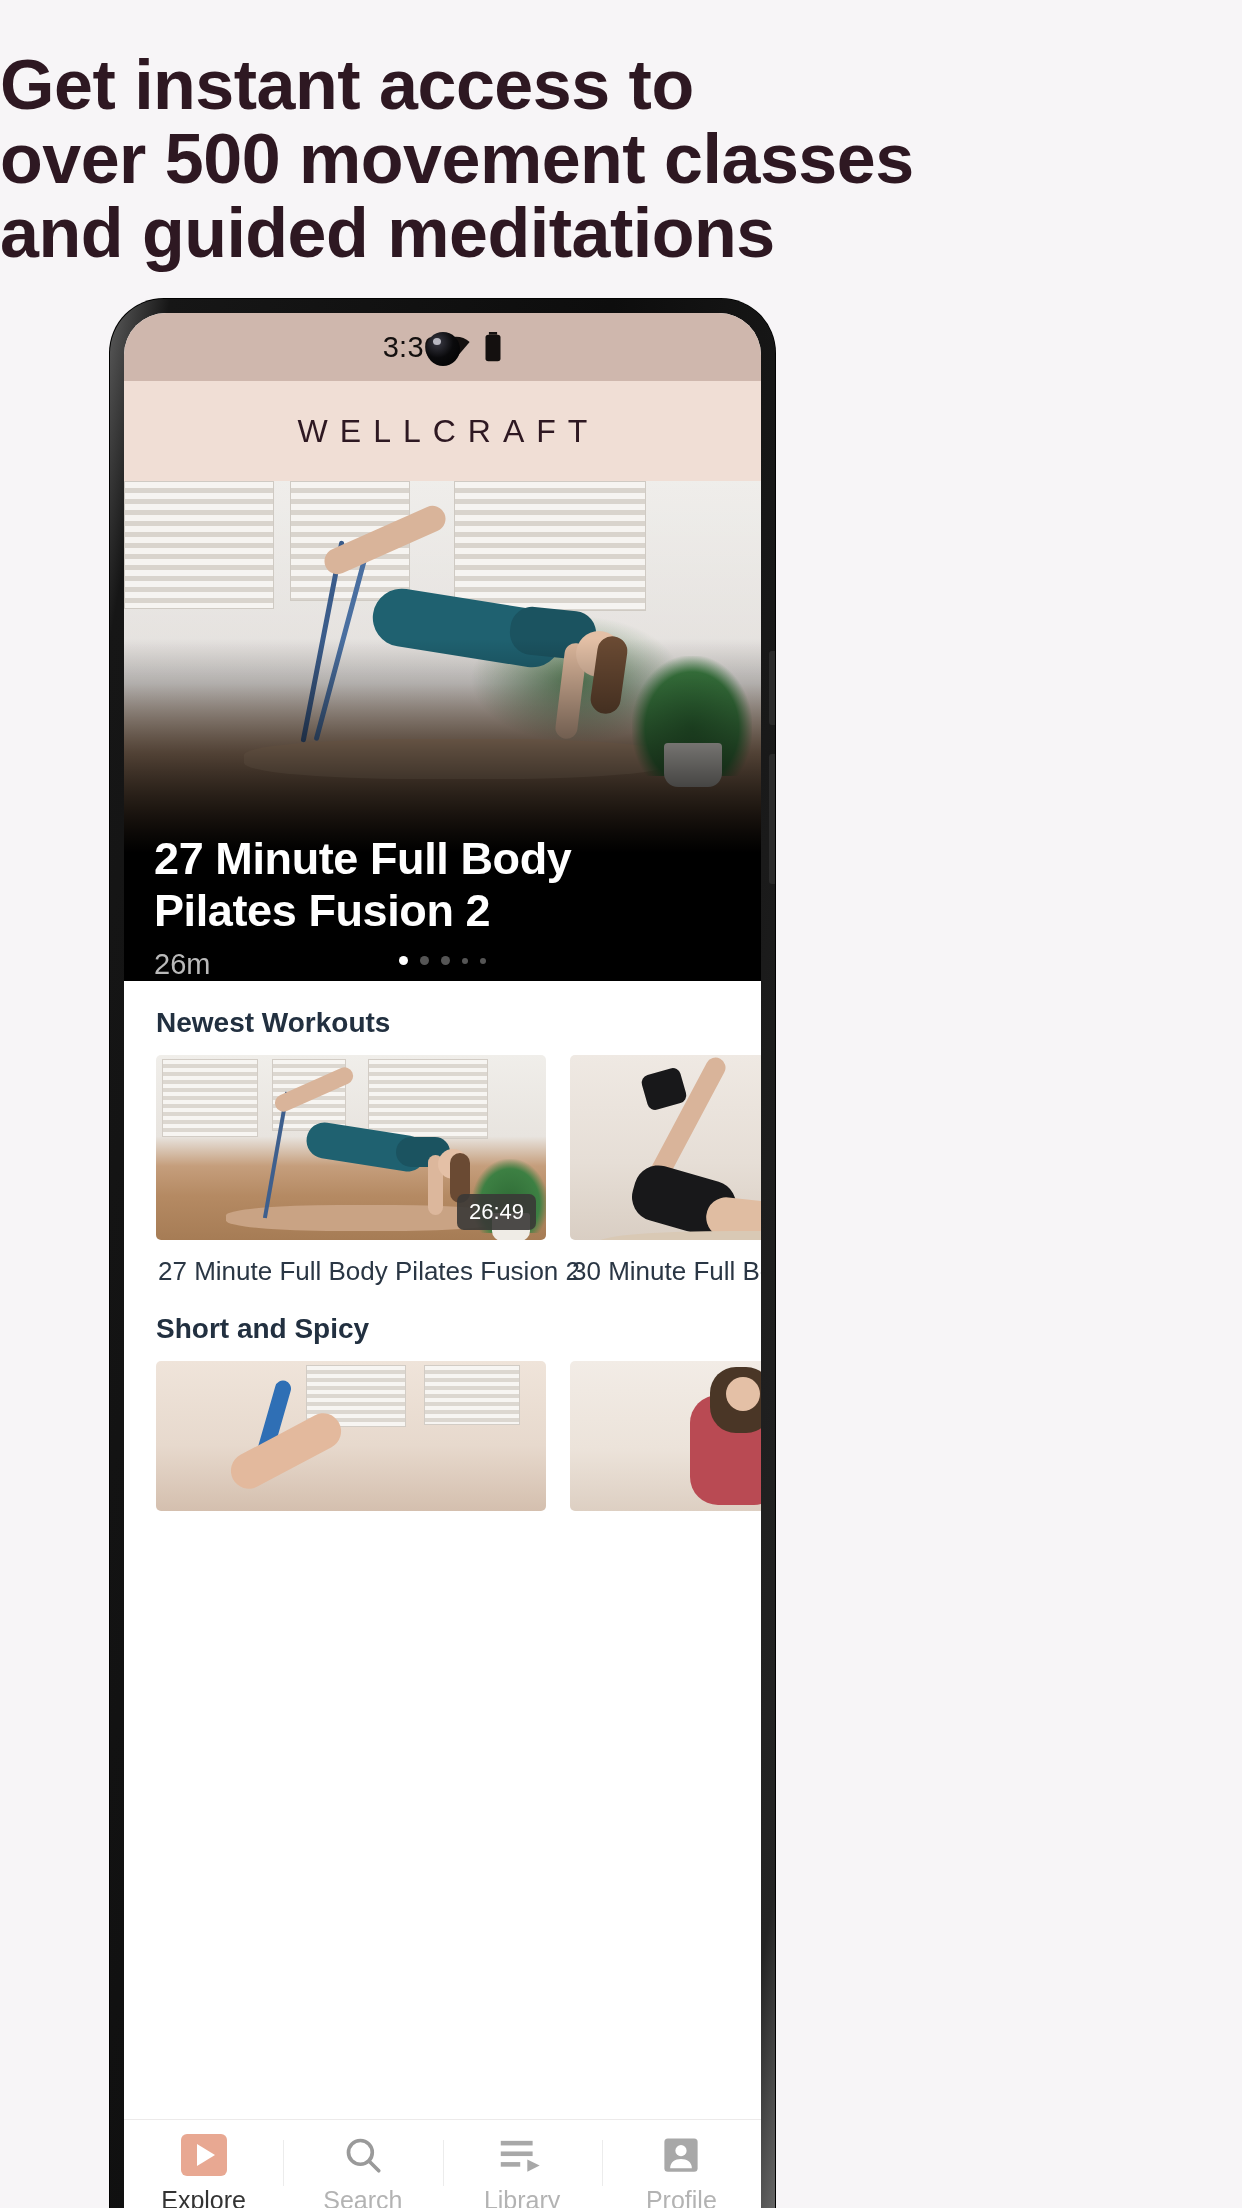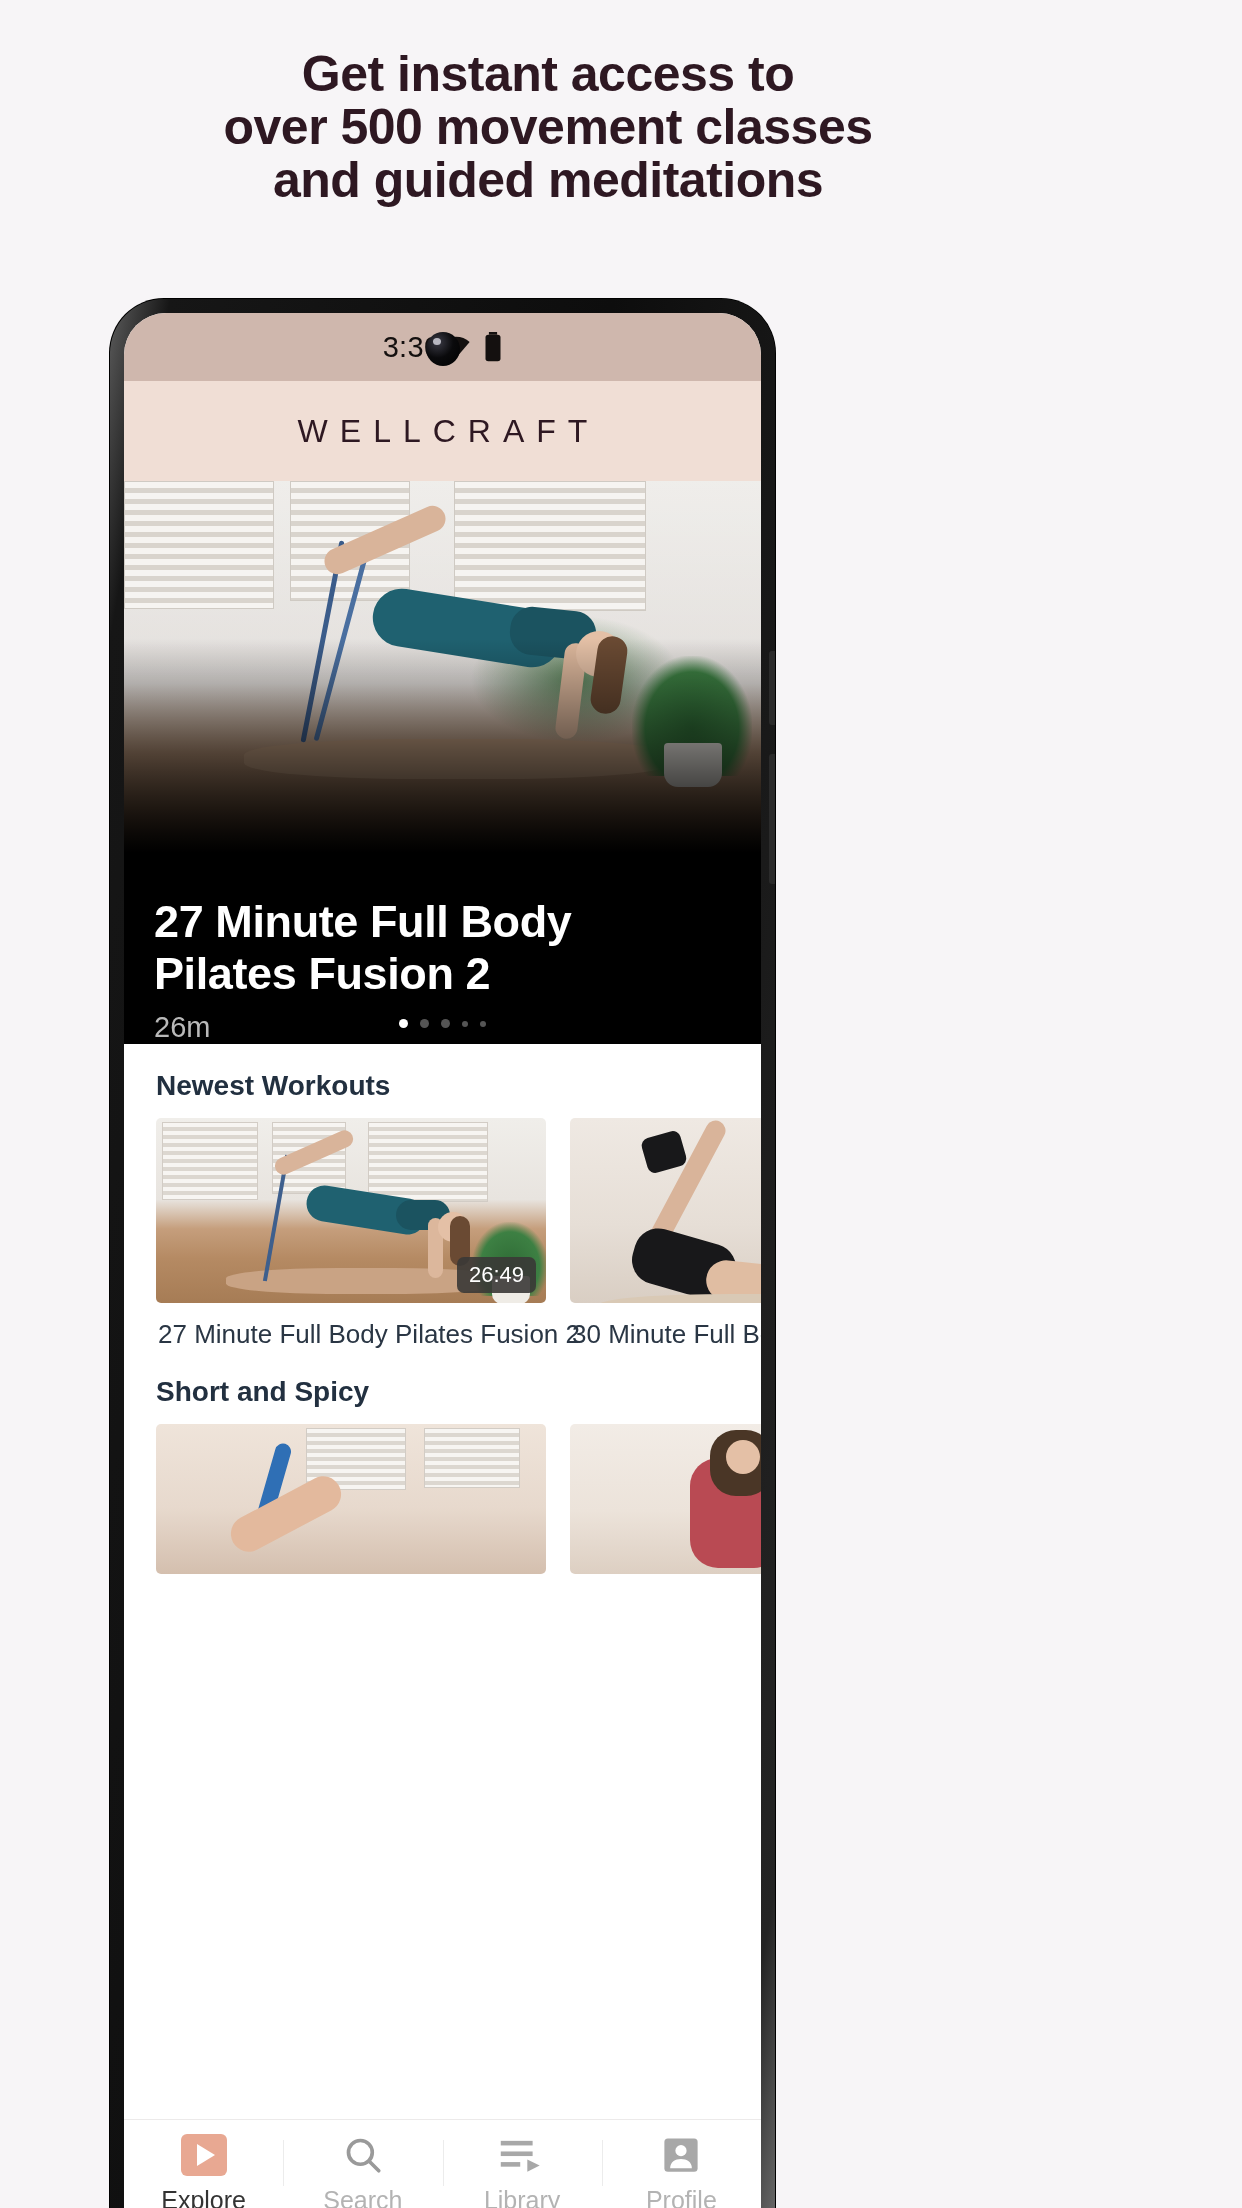--- a/index.html
+++ b/index.html
@@ -7,23 +7,22 @@
   body {
     background:#f7f5f7;
     font-family:"Liberation Sans", sans-serif;
     overflow:hidden;
     position:relative;
   }
 
   
   #headline {
     position:absolute; left:0; top:48px; width:1096px;
-    text-align:center;
     color:#2e1822;
-    font-size:50px;
+    font-size:70px;
     line-height:1.06;
     font-weight:600;
     letter-spacing:-0.5px;
   }
   #headline .ln { display:block; }
 
   
   #phone {
     position:absolute;
     left:110px; top:299px;
@@ -73,21 +72,21 @@
   #appheader {
     height:100px; background:#f0ded5;
     display:flex; align-items:center; justify-content:center;
   }
   #brand {
     font-size:32px; letter-spacing:12px; color:#2e1822;
     font-weight:400; padding-left:12px;
   }
 
   
-  #hero { position:relative; height:563px; background:#404040; overflow:hidden; }
+  #hero { position:relative; height:500px; background:#404040; overflow:hidden; }
   #hero-photo{
     position:absolute; left:0; top:0; width:637px; height:440px;
     background:
       radial-gradient(ellipse 150px 90px at 452px 198px, rgba(60,110,60,.85) 0%, rgba(60,110,60,0) 70%),
       linear-gradient(to bottom, #e9e7e3 0%, #e2dedb 46%, #b79478 62%, #8e6a4d 78%, #3a2a1d 100%);
   }
   
   .blind{ position:absolute; top:0; background:repeating-linear-gradient(to bottom,#f6f4f1 0 6px,#d9d4cd 6px 11px); border:1px solid #cfcac3;}
   #blind1{ left:0px; width:150px; height:128px; }
   #blind2{ left:166px; width:120px; height:120px; }

